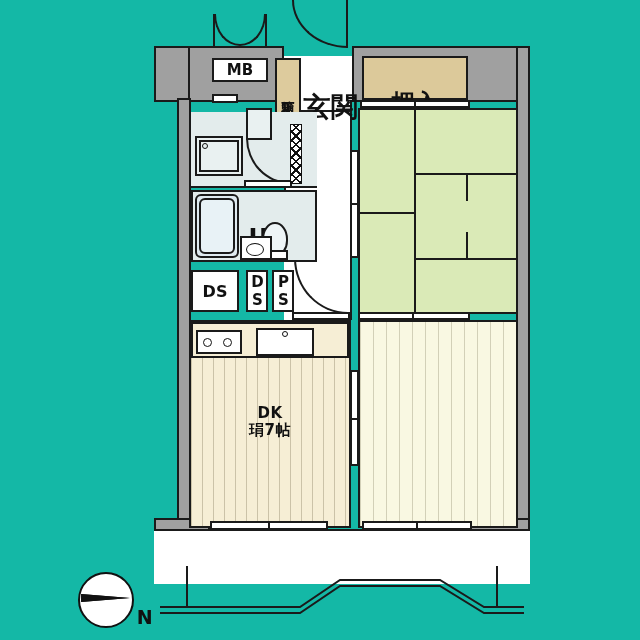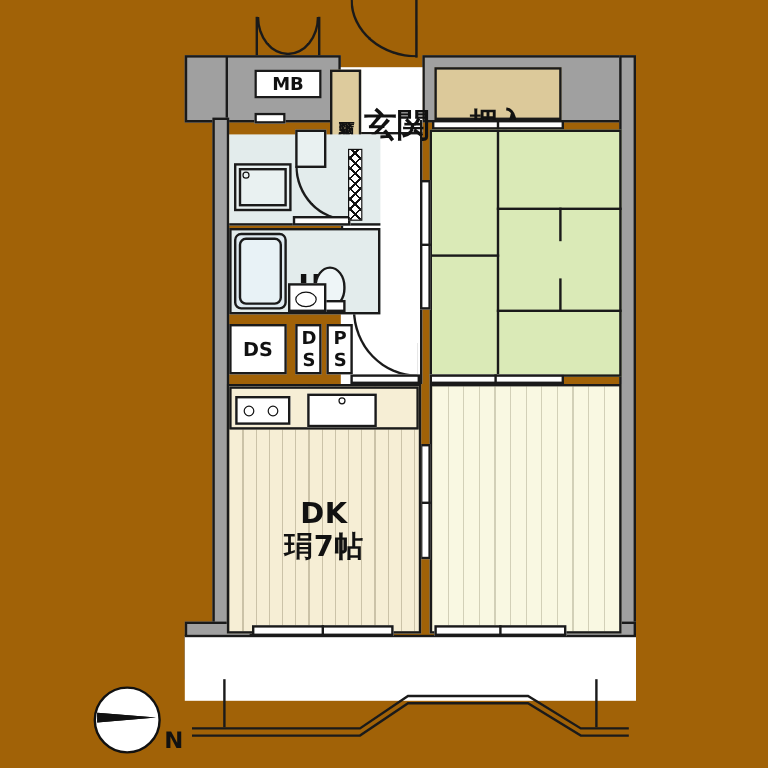--- a/index.html
+++ b/index.html
@@ -1,21 +1,21 @@
 <!DOCTYPE html>
 <html><head>
 <meta charset="utf-8">
 <title>Floor Plan</title>
 <style>
   html,body{margin:0;padding:0;background:#ffffff;}
   body{
     width:640px;height:640px;overflow:hidden;
     font-family:"DejaVu Sans","Liberation Sans",sans-serif;
   }
-  #plan{position:relative;width:640px;height:640px;background:#a16207;}
+  #plan{position:relative;width:640px;height:640px;background:#14b8a6;}
 
   
   .ab{position:absolute;box-sizing:border-box;}
   .wall-nb{background:#a0a0a0;}
   .thinline{background:#1a1a1a;}
 
   
   .r-washitsu{background:#daeab7;}
   .r-dk{background:#f6eed5;}
   .r-yoshitsu{background:#f9f8e2;}
@@ -28,21 +28,21 @@
   .outline{border:2px solid #1a1a1a;}
   .outline1{border:1.5px solid #1a1a1a;}
 
   
   .lbl{
     position:absolute;color:#111;text-align:center;
     line-height:1.12;white-space:pre-line;font-weight:700;
     letter-spacing:0.5px;
   }
   .lbl-room{font-size:23px;}
-  .lbl-dk{font-size:24px;}
+  .lbl-dk{font-size:15px;}
   .lbl-xs{font-size:15px;font-weight:700;}
   .lbl-tiny{font-size:13px;font-weight:700;}
   .lbl-balcony{font-size:17px;font-weight:700;letter-spacing:1px;}
   .lbl-genkan{font-size:27px;font-weight:700;}
   .vert{
     writing-mode:vertical-rl;text-orientation:upright;
     line-height:1.0;
   }
 
   
@@ -122,21 +122,21 @@
   <div class="boxlbl" style="left:212px;top:58px;width:56px;height:24px;font-size:15px;">
     <span>MB</span>
   </div>
 
   <div class="ab fix-w" style="left:212px;top:94px;width:26px;height:9px;"></div>
 
   <div class="boxlbl tan" style="left:275px;top:58px;width:26px;height:66px;">
     <span class="vert lbl-tiny">下駄箱</span>
   </div>
 
-  <div class="lbl lbl-genkan" style="left:300px;top:62px;width:62px;font-family:Liberation Mono, monospace;">
+  <div class="lbl lbl-genkan" style="left:300px;top:62px;width:62px;">
     <span>玄関</span>
   </div>
 
   <div class="ab r-oshiire" style="left:362px;top:56px;width:106px;height:44px;"></div>
   <div class="lbl lbl-room" style="left:362px;top:64px;width:106px;">
     <span>押入</span>
   </div>
 
   <div class="ab fix-w" style="left:360px;top:100px;width:110px;height:8px;"></div>
   <div class="ab thinline" style="left:414px;top:100px;width:2px;height:8px;"></div>

